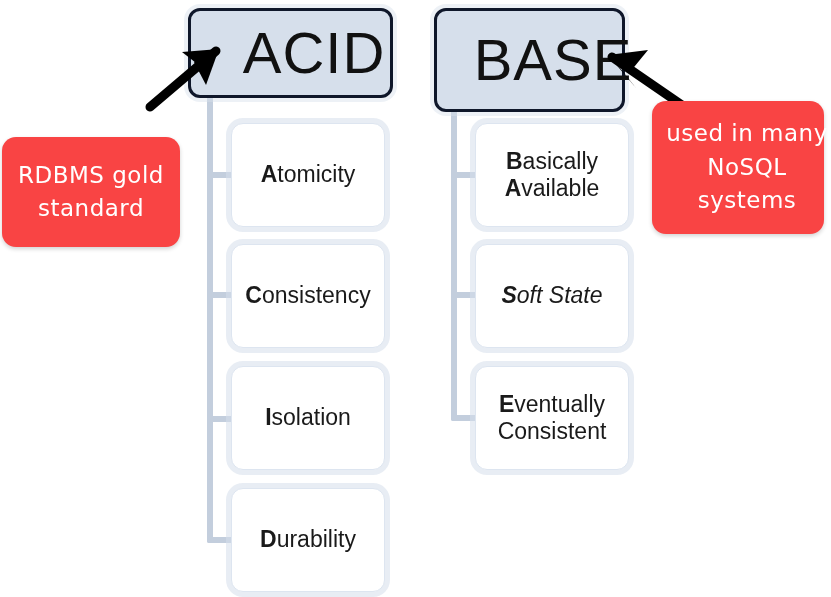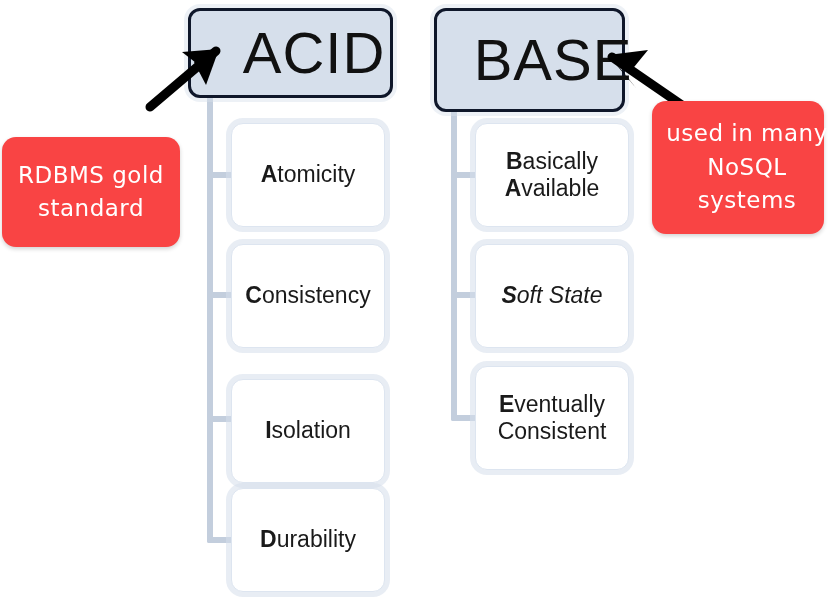--- a/index.html
+++ b/index.html
@@ -122,21 +122,21 @@
   </div>
 
   <div class="node child" style="left:231px; top:123px; width:154px; height:104px;justify-content:center;">
     <span class="txt"><b>A</b><span>tomicity</span></span>
   </div>
 
   <div class="node child" style="left:231px; top:244px; width:154px; height:104px;">
     <span class="txt"><b>C</b><span>onsistency</span></span>
   </div>
 
-  <div class="node child" style="left:231px; top:379px; width:154px; height:104px;">
+  <div class="node child" style="left:231px; top:366px; width:154px; height:104px;">
     <span class="txt"><b>I</b><span>solation</span></span>
   </div>
 
   <div class="node child" style="left:231px; top:488px; width:154px; height:104px;">
     <span class="txt"><b>D</b><span>urability</span></span>
   </div>
 
   <div class="trunk" style="left:451px; top:96px; height:325px;"></div>
 
   <div class="stub" style="left:451px; top:172px; width:26px;"></div>

